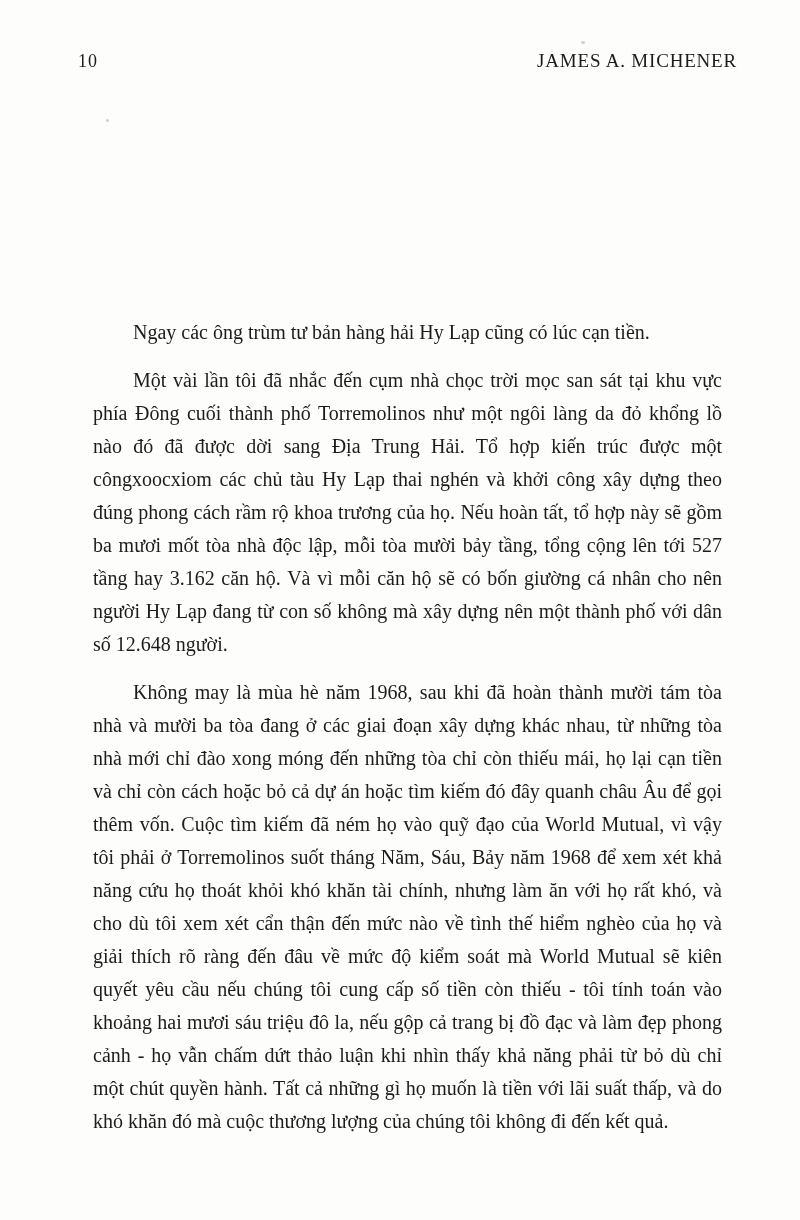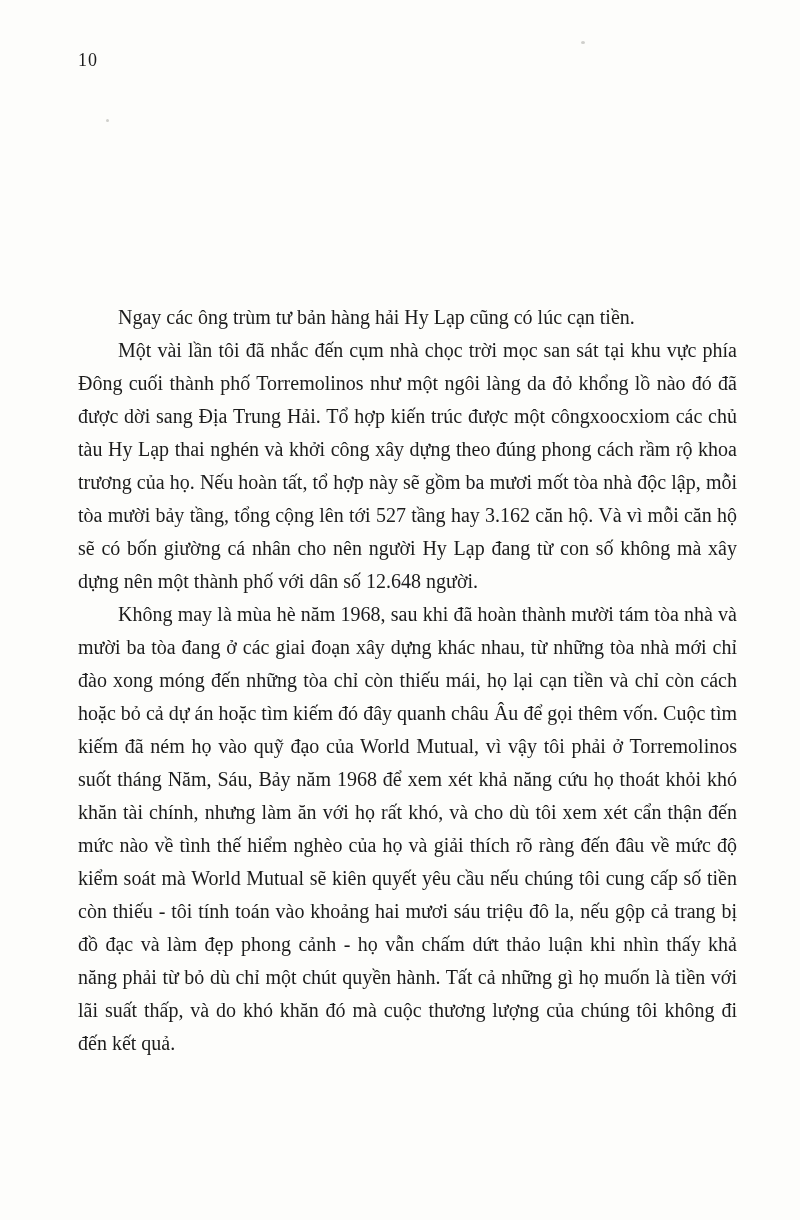--- a/index.html
+++ b/index.html
@@ -38,39 +38,40 @@
     position: absolute;
     top: 301px;
     left: 78px;
     width: 659px;
     font-size: 20px;
     line-height: 33px;
     text-align: justify;
     text-justify: inter-word;
   }
   .page-body p {
-    margin: 0;
+    margin: 15px;
     padding: 0;
     text-indent: 40px;
   }
   .speck {
     position: absolute;
     border-radius: 50%;
     background: #cfcfcb;
   }
   .speck-a { left: 581px; top: 41px; width: 4px; height: 3px; }
   .speck-b { left: 106px; top: 119px; width: 3px; height: 3px; }
 </style>
 </head>
 <body>
 
 <div class="page">
 
   <div class="page-header">
     <span class="page-number">10</span>
+    <span class="running-title">JAMES A. MICHENER</span>
   </div>
 
   <div class="speck speck-a"></div>
   <div class="speck speck-b"></div>
 
   <div class="page-body">
     <p>Ngay các ông trùm tư bản hàng hải Hy Lạp cũng có lúc cạn tiền.</p>
     <p>Một vài lần tôi đã nhắc đến cụm nhà chọc trời mọc san sát tại khu vực phía Đông cuối thành phố Torremolinos như một ngôi làng da đỏ khổng lồ nào đó đã được dời sang Địa Trung Hải. Tổ hợp kiến trúc được một côngxoocxiom các chủ tàu Hy Lạp thai nghén và khởi công xây dựng theo đúng phong cách rầm rộ khoa trương của họ. Nếu hoàn tất, tổ hợp này sẽ gồm ba mươi mốt tòa nhà độc lập, mỗi tòa mười bảy tầng, tổng cộng lên tới 527 tầng hay 3.162 căn hộ. Và vì mỗi căn hộ sẽ có bốn giường cá nhân cho nên người Hy Lạp đang từ con số không mà xây dựng nên một thành phố với dân số 12.648 người.</p>
     <p>Không may là mùa hè năm 1968, sau khi đã hoàn thành mười tám tòa nhà và mười ba tòa đang ở các giai đoạn xây dựng khác nhau, từ những tòa nhà mới chỉ đào xong móng đến những tòa chỉ còn thiếu mái, họ lại cạn tiền và chỉ còn cách hoặc bỏ cả dự án hoặc tìm kiếm đó đây quanh châu Âu để gọi thêm vốn. Cuộc tìm kiếm đã ném họ vào quỹ đạo của World Mutual, vì vậy tôi phải ở Torremolinos suốt tháng Năm, Sáu, Bảy năm 1968 để xem xét khả năng cứu họ thoát khỏi khó khăn tài chính, nhưng làm ăn với họ rất khó, và cho dù tôi xem xét cẩn thận đến mức nào về tình thế hiểm nghèo của họ và giải thích rõ ràng đến đâu về mức độ kiểm soát mà World Mutual sẽ kiên quyết yêu cầu nếu chúng tôi cung cấp số tiền còn thiếu - tôi tính toán vào khoảng hai mươi sáu triệu đô la, nếu gộp cả trang bị đồ đạc và làm đẹp phong cảnh - họ vẫn chấm dứt thảo luận khi nhìn thấy khả năng phải từ bỏ dù chỉ một chút quyền hành. Tất cả những gì họ muốn là tiền với lãi suất thấp, và do khó khăn đó mà cuộc thương lượng của chúng tôi không đi đến kết quả.</p>
   </div>

